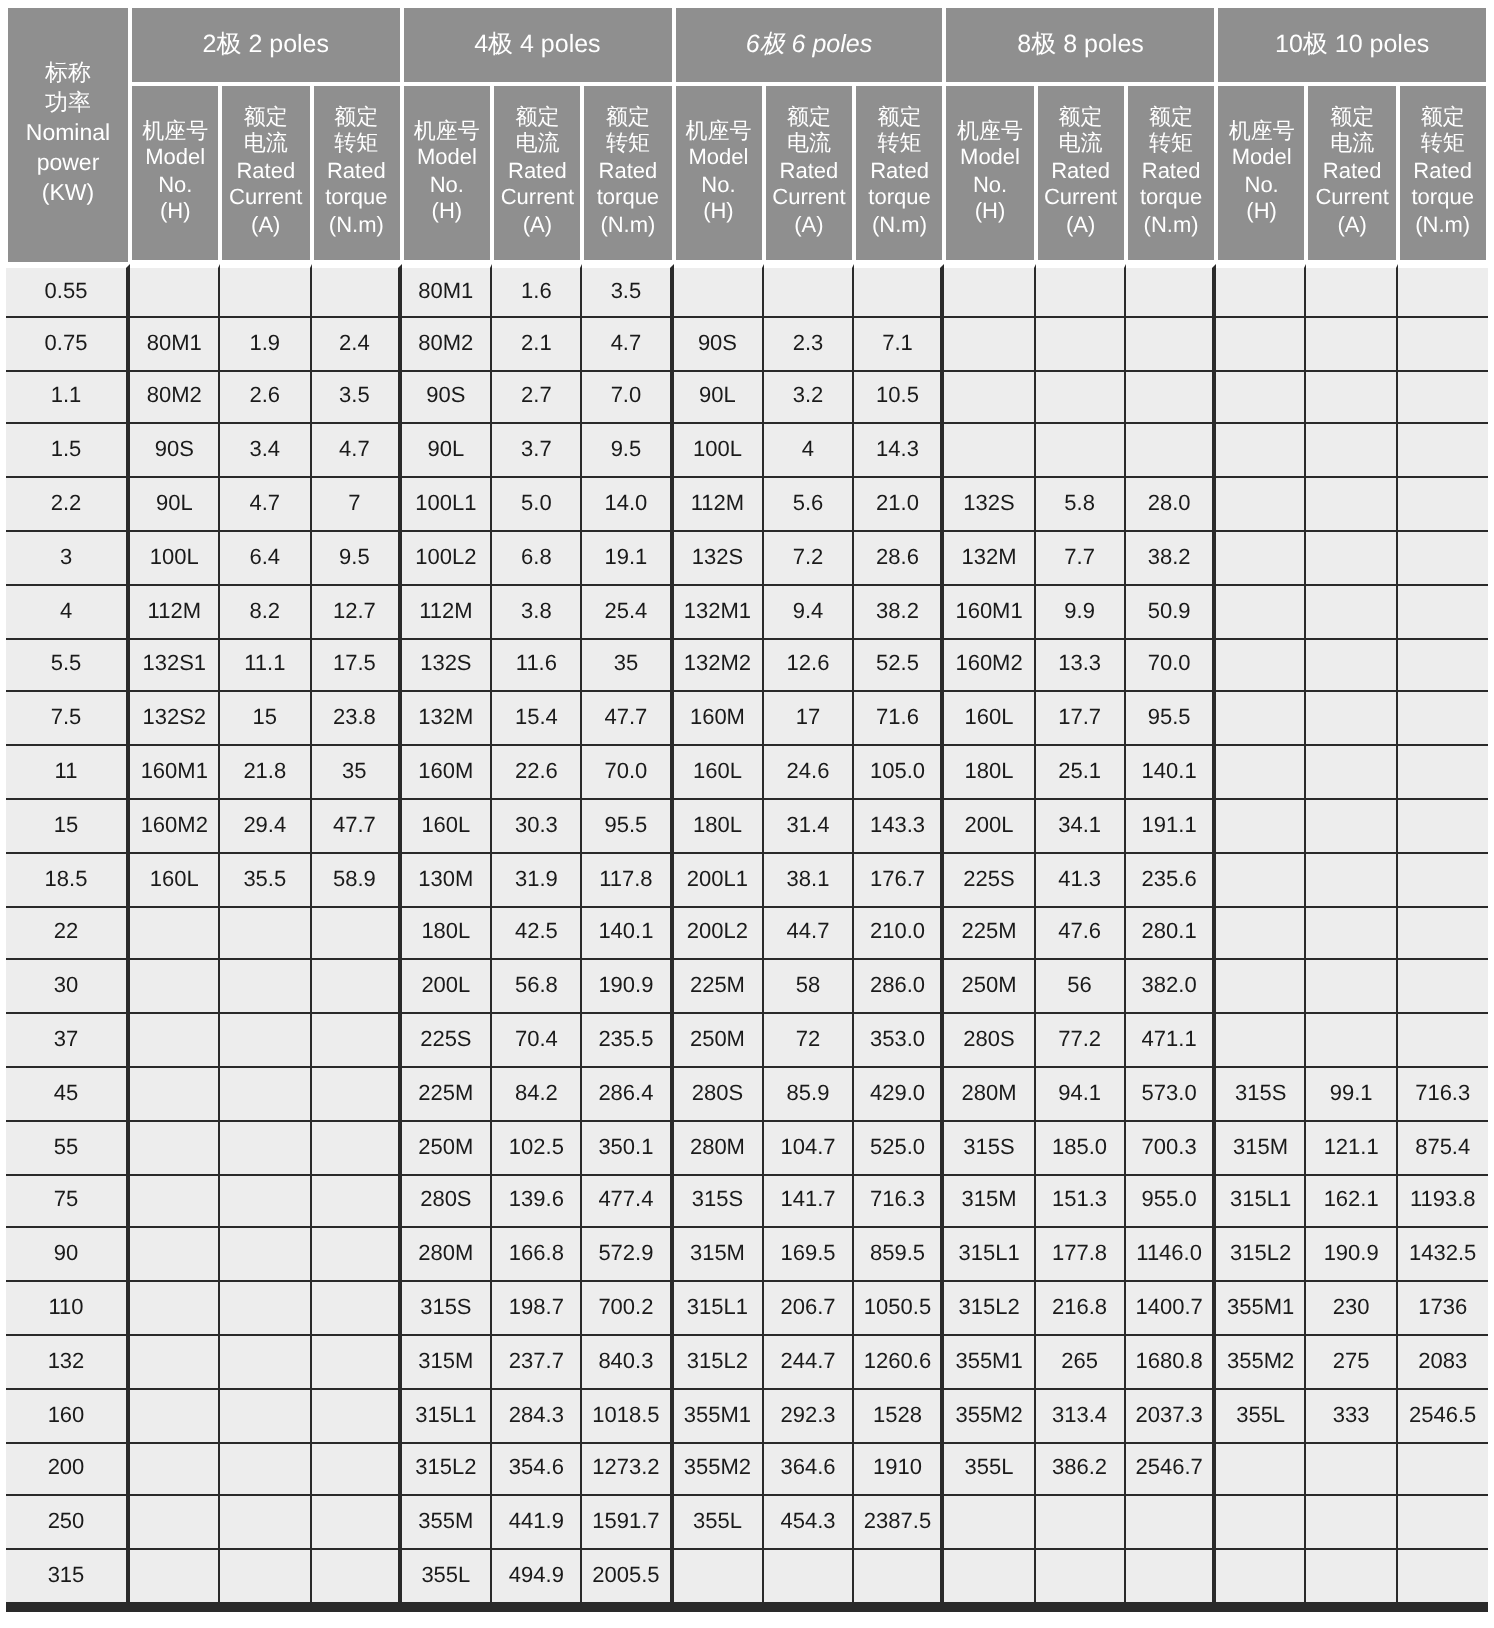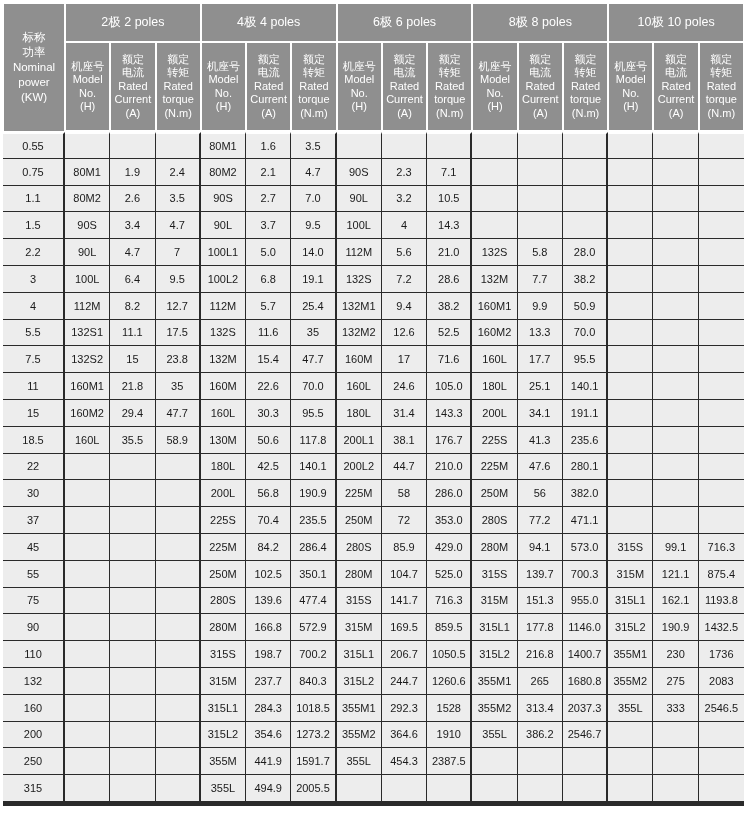--- a/index.html
+++ b/index.html
@@ -42,21 +42,21 @@
 
 <div class="page">
   <div class="grid" id="grid">
       <div class="hc hp">标称
 功率
 Nominal
 power
 (KW)</div>
       <div class="hc hg" style="grid-area: 1 / 2 / auto / span 3;">2极 2 poles</div>
       <div class="hc hg" style="grid-area: 1 / 5 / auto / span 3;">4极 4 poles</div>
-      <div class="hc hg" style="grid-area: 1 / 8 / auto / span 3;">6极 6 poles</div>
+      <div class="hc hg" style="grid-area: 1 / 8 / auto / span 3; font-style: italic;">6极 6 poles</div>
       <div class="hc hg" style="grid-area: 1 / 11 / auto / span 3;">8极 8 poles</div>
       <div class="hc hg" style="grid-area: 1 / 14 / auto / span 3;">10极 10 poles</div>
       <div class="hc hs" style="grid-area: 2 / 2;">机座号
 Model
 No.
 (H)</div>
       <div class="hc hs" style="grid-area: 2 / 3;">额定
 电流
 Rated
 Current
@@ -216,21 +216,21 @@
       <div class="dc">7.7</div>
       <div class="dc gb">38.2</div>
       <div class="dc"></div>
       <div class="dc"></div>
       <div class="dc end"></div>
       <div class="dc gb">4</div>
       <div class="dc">112M</div>
       <div class="dc">8.2</div>
       <div class="dc gb">12.7</div>
       <div class="dc">112M</div>
-      <div class="dc">5.7</div>
+      <div class="dc">3.8</div>
       <div class="dc gb">25.4</div>
       <div class="dc">132M1</div>
       <div class="dc">9.4</div>
       <div class="dc gb">38.2</div>
       <div class="dc">160M1</div>
       <div class="dc">9.9</div>
       <div class="dc gb">50.9</div>
       <div class="dc"></div>
       <div class="dc"></div>
       <div class="dc end"></div>
@@ -296,21 +296,21 @@
       <div class="dc">34.1</div>
       <div class="dc gb">191.1</div>
       <div class="dc"></div>
       <div class="dc"></div>
       <div class="dc end"></div>
       <div class="dc gb">18.5</div>
       <div class="dc">160L</div>
       <div class="dc">35.5</div>
       <div class="dc gb">58.9</div>
       <div class="dc">130M</div>
-      <div class="dc">50.6</div>
+      <div class="dc">31.9</div>
       <div class="dc gb">117.8</div>
       <div class="dc">200L1</div>
       <div class="dc">38.1</div>
       <div class="dc gb">176.7</div>
       <div class="dc">225S</div>
       <div class="dc">41.3</div>
       <div class="dc gb">235.6</div>
       <div class="dc"></div>
       <div class="dc"></div>
       <div class="dc end"></div>
@@ -382,21 +382,21 @@
       <div class="dc"></div>
       <div class="dc"></div>
       <div class="dc gb"></div>
       <div class="dc">250M</div>
       <div class="dc">102.5</div>
       <div class="dc gb">350.1</div>
       <div class="dc">280M</div>
       <div class="dc">104.7</div>
       <div class="dc gb">525.0</div>
       <div class="dc">315S</div>
-      <div class="dc">139.7</div>
+      <div class="dc">185.0</div>
       <div class="dc gb">700.3</div>
       <div class="dc">315M</div>
       <div class="dc">121.1</div>
       <div class="dc end">875.4</div>
       <div class="dc gb">75</div>
       <div class="dc"></div>
       <div class="dc"></div>
       <div class="dc gb"></div>
       <div class="dc">280S</div>
       <div class="dc">139.6</div>

